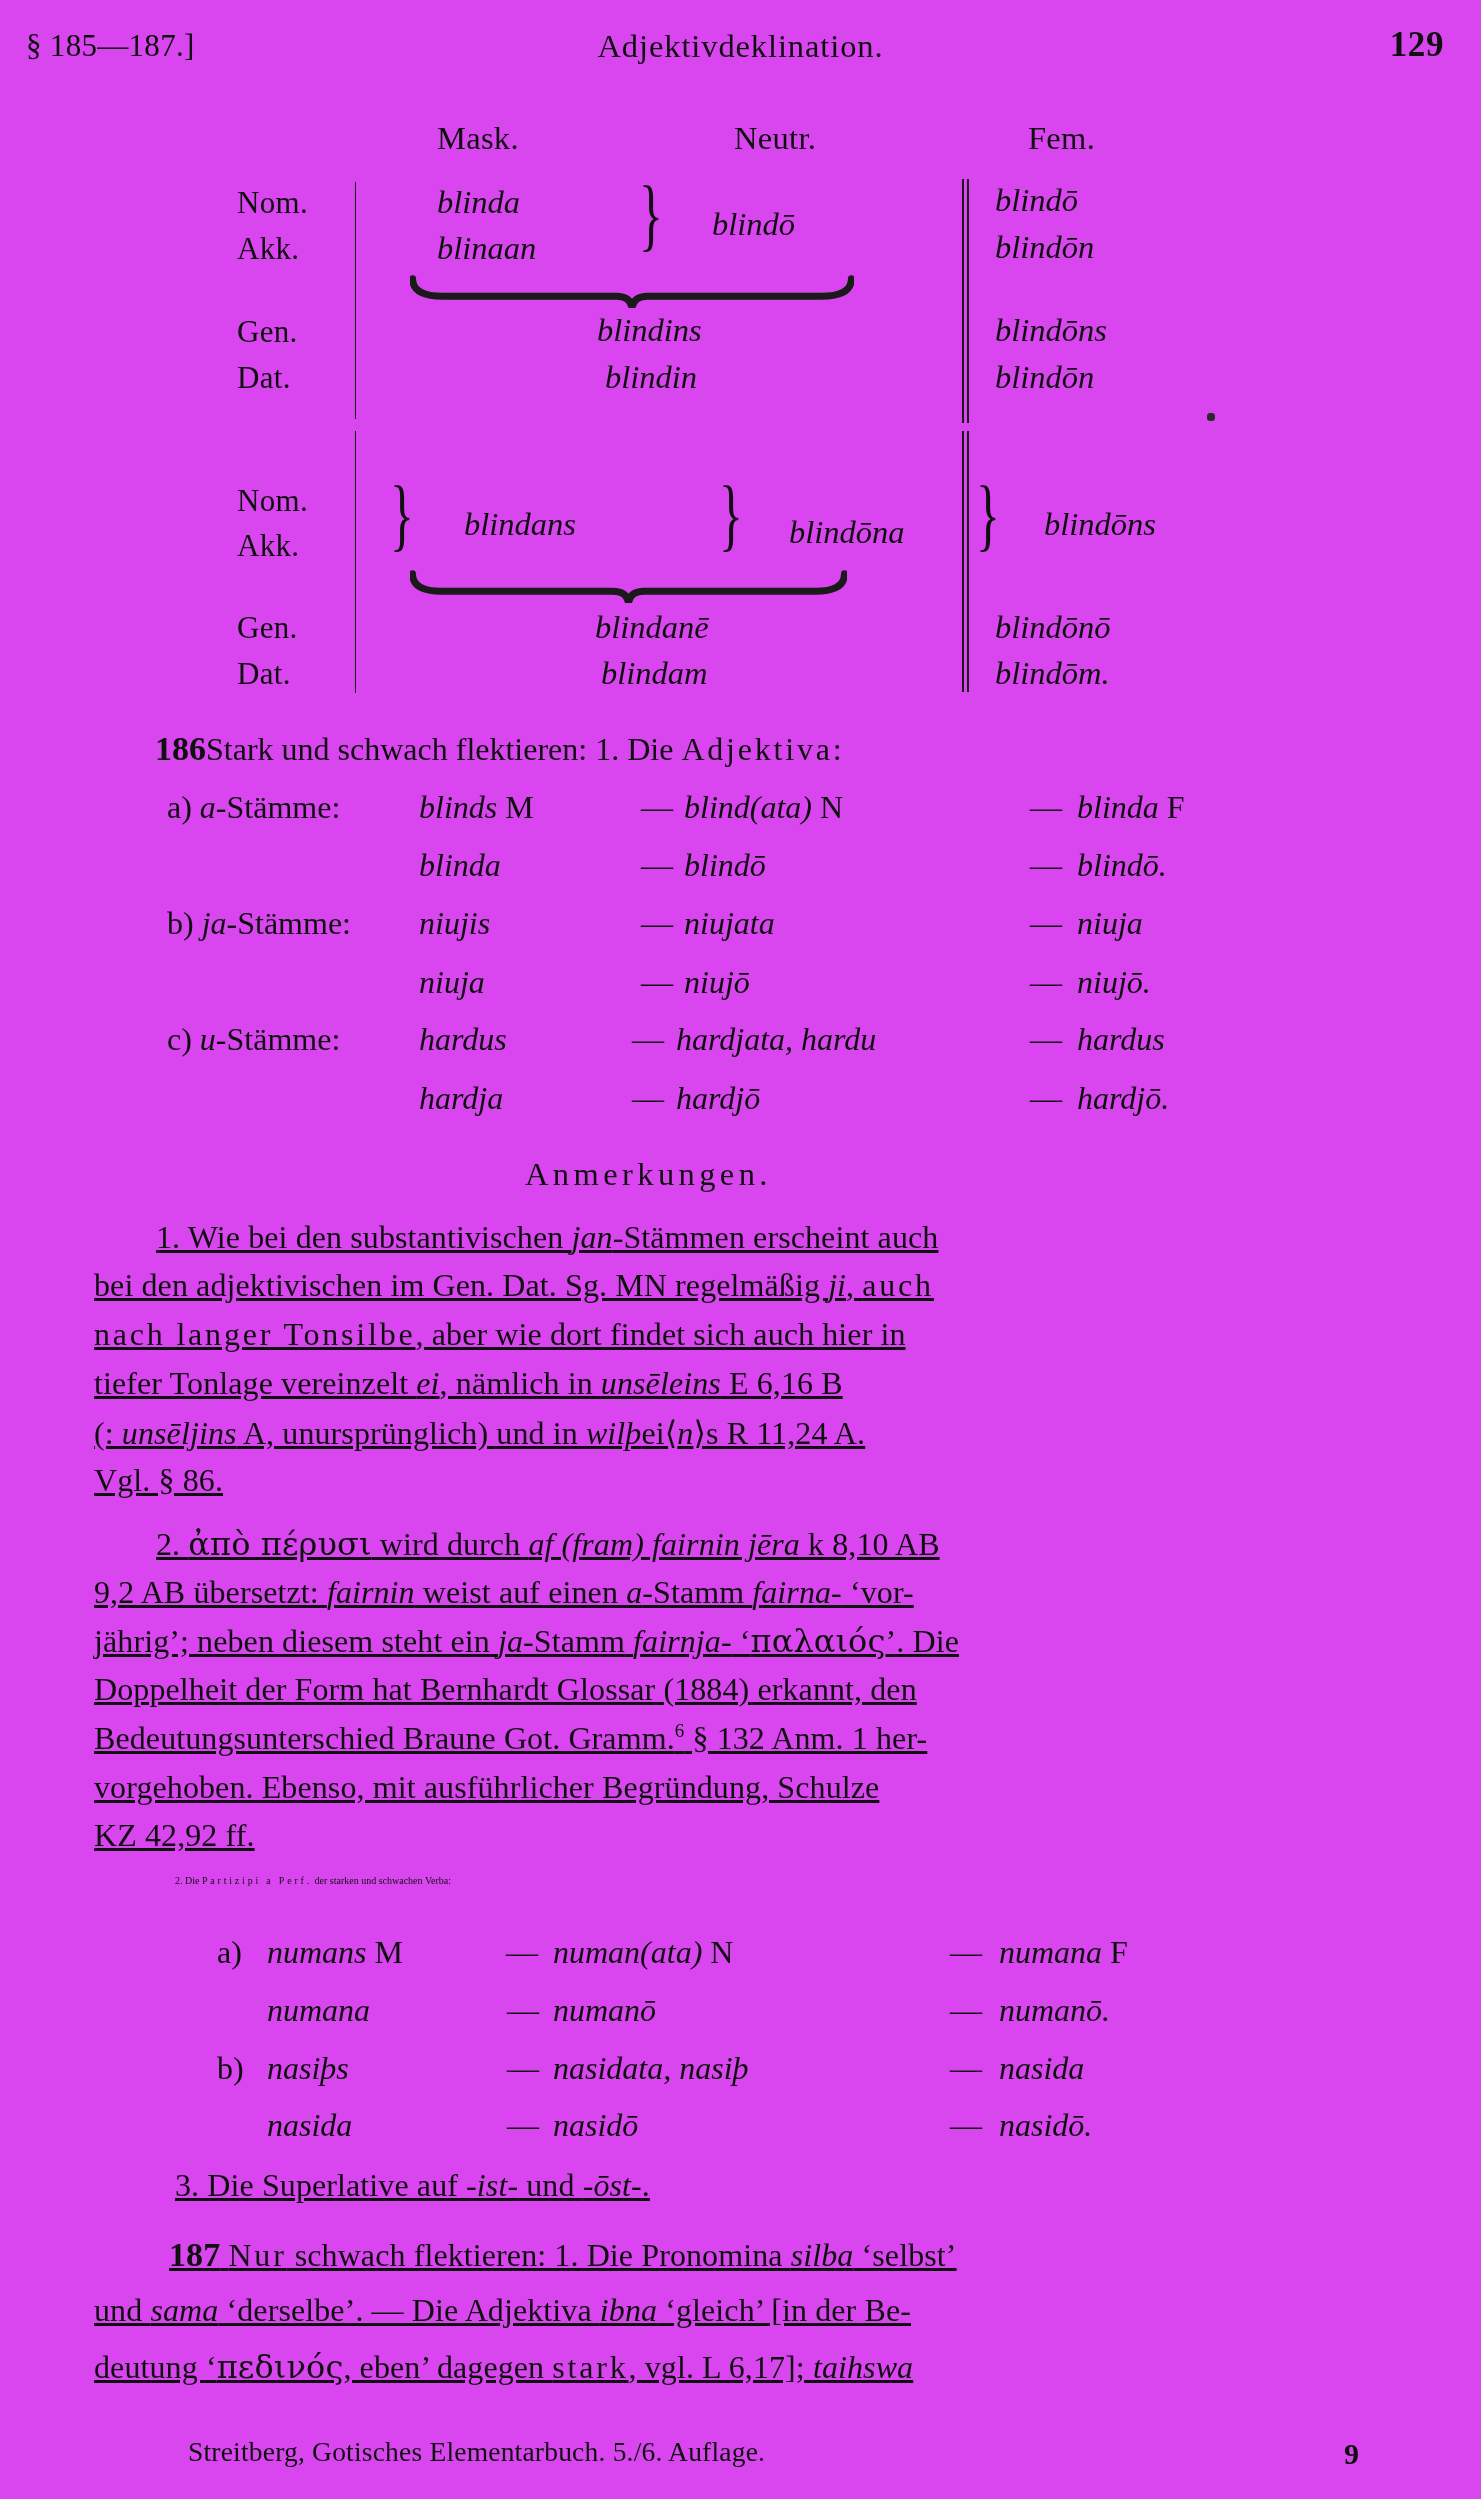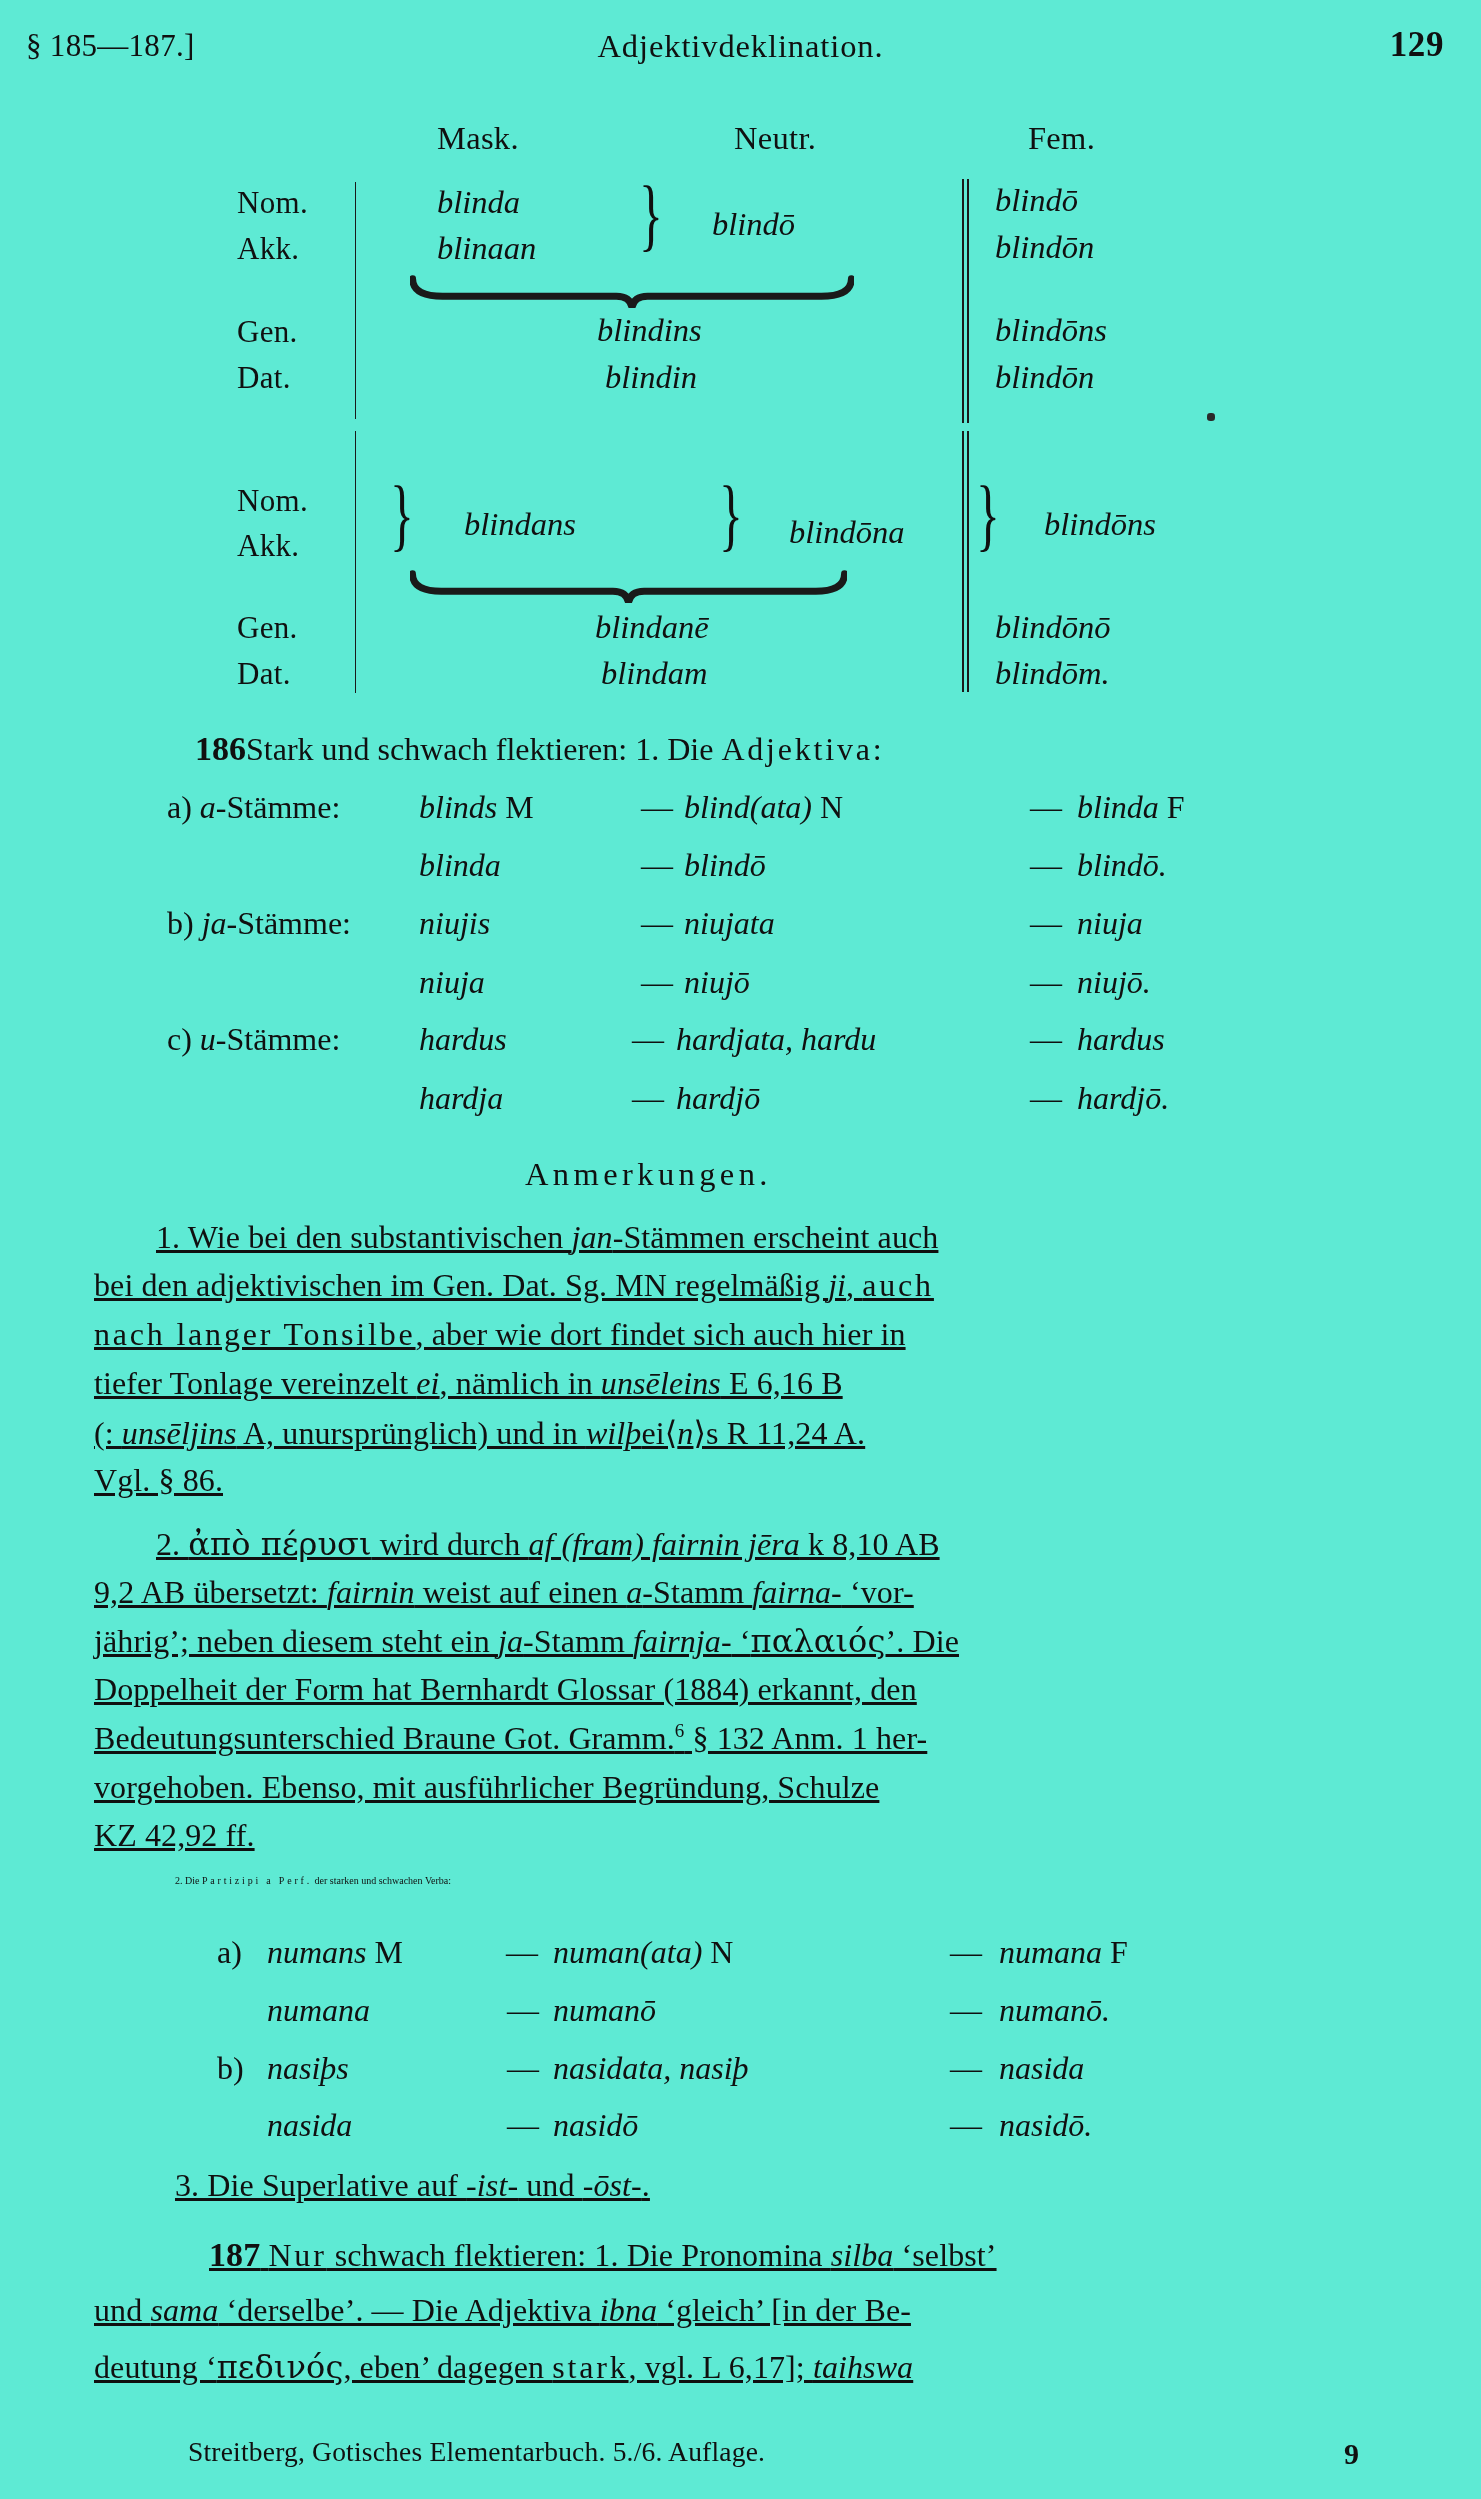--- a/index.html
+++ b/index.html
@@ -5,21 +5,21 @@
 <style>
   html, body {
     margin: 0;
     padding: 0;
     background: #ffffff;
   }
   .page {
     position: relative;
     width: 1481px;
     height: 2500px;
-    background: #5eead4;
+    background: #d946ef;
     color: #101010;
     font-family: "Liberation Serif", "DejaVu Serif", serif;
     overflow: hidden;
   }
 
   
   .runhead {
     position: absolute;
     top: 27.5px;
     left: 0;
@@ -112,21 +112,21 @@
     line-height: 1;
     font-family: "Liberation Serif", serif;
     transform: scaleX(0.62);
     transform-origin: left center;
   }
   .brace-tall {
     font-size: 80px;
   }
   
   .hbrace { position: absolute; }
-  .bold { font-weight: bold; margin-left: 40px; }
+  .bold { font-weight: bold; }
   .spaced { letter-spacing: 2.8px; }
   .spaced-wide { letter-spacing: 4.4px; }
   .sup { font-size: 19px; vertical-align: super; }
   .grk { font-family: "DejaVu Serif", serif; font-style: normal; }
 
   .line { position: absolute; white-space: nowrap; }
 
   
   .stemrow { position: absolute; font-size: 32px; white-space: nowrap; }
   .ital { font-style: italic; }

